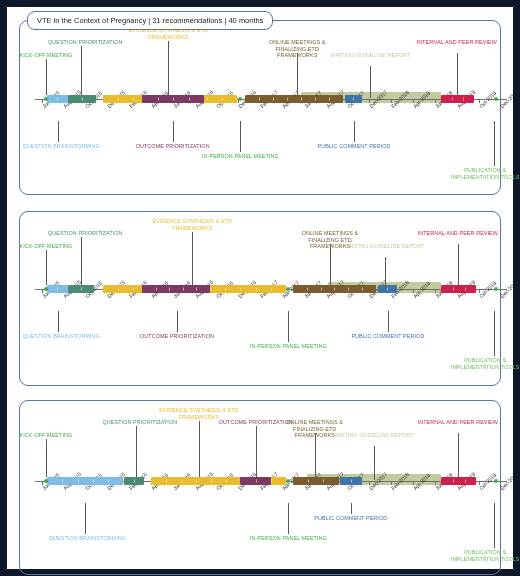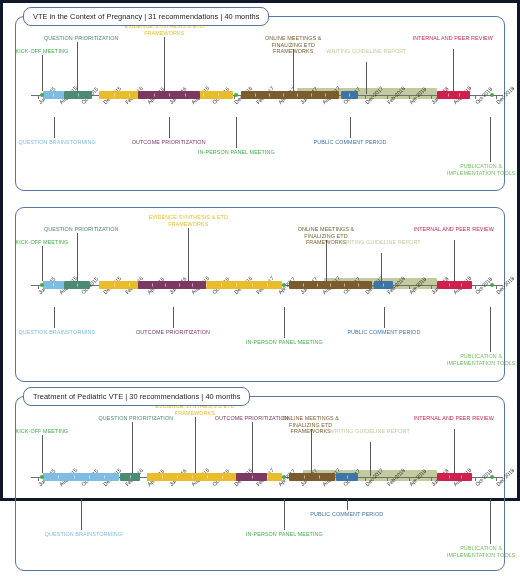--- a/index.html
+++ b/index.html
@@ -2,24 +2,24 @@
 <html><head>
 <meta charset="utf-8">
 <style>
   html,body{margin:0;padding:0;background:#ffffff;}
   body{
     width:520px;height:576px;overflow:hidden;
     font-family:"Liberation Sans","DejaVu Sans",sans-serif;
     background:#ffffff;
   }
   .figure{
-    position:relative;width:520px;height:501px;
+    position:relative;width:520px;height:576px;
     background:#ffffff;
     box-sizing:border-box;
-    border:3px solid #0f172a;
+    border:7px solid #0f172a;
   }
   .panel{
     position:absolute;left:8px;right:8px;
     box-sizing:border-box;
   }
   .panel-frame{
     position:absolute;left:4px;right:4px;top:9px;bottom:4px;
     border:1px solid #5875a8;
     border-radius:9px;
     box-sizing:border-box;
@@ -318,21 +318,20 @@
         <div class="leader" style="left: 273.481px; top: 109px; height: 31px;"></div>
         <div class="ann below" style="color: rgb(62, 116, 168); left: 372.907px; top: 131px; white-space: normal; width: 84px;">PUBLIC COMMENT PERIOD</div>
         <div class="leader" style="left: 372.907px; top: 109px; height: 21px;"></div>
         <div class="ann below" style="color: rgb(111, 191, 90); left: 470.148px; top: 155px; white-space: normal; width: 84px;">PUBLICATION &amp; IMPLEMENTATION TOOLS</div>
         <div class="leader" style="left: 478.889px; top: 109px; height: 45px;"></div>
       </div>
   </div>
 
   <div class="panel" id="panel2" style="top: 384px; height: 188px;">
     <div class="panel-frame"></div>
-    <div class="panel-title">Treatment of Pediatric VTE | 30 recommendations | 40 months</div>
     <div class="plot">
         <div class="bar" style="left: 292.056px; width: 134.389px; top: 83px; height: 11px; background: rgb(194, 203, 158);"></div>
         <div class="axis-line" style="left: 20px; width: 472px; top: 90px;"></div>
         <div class="tick" style="left: 26.5556px; top: 90px;"></div>
         <div class="tick-label" style="left: 25.5556px; top: 96px;">Jun-2015</div>
         <div class="tick" style="left: 48.4074px; top: 90px;"></div>
         <div class="tick-label" style="left: 47.4074px; top: 96px;">Aug-2015</div>
         <div class="tick" style="left: 70.2593px; top: 90px;"></div>
         <div class="tick-label" style="left: 69.2593px; top: 96px;">Oct-2015</div>
         <div class="tick" style="left: 92.1111px; top: 90px;"></div>

